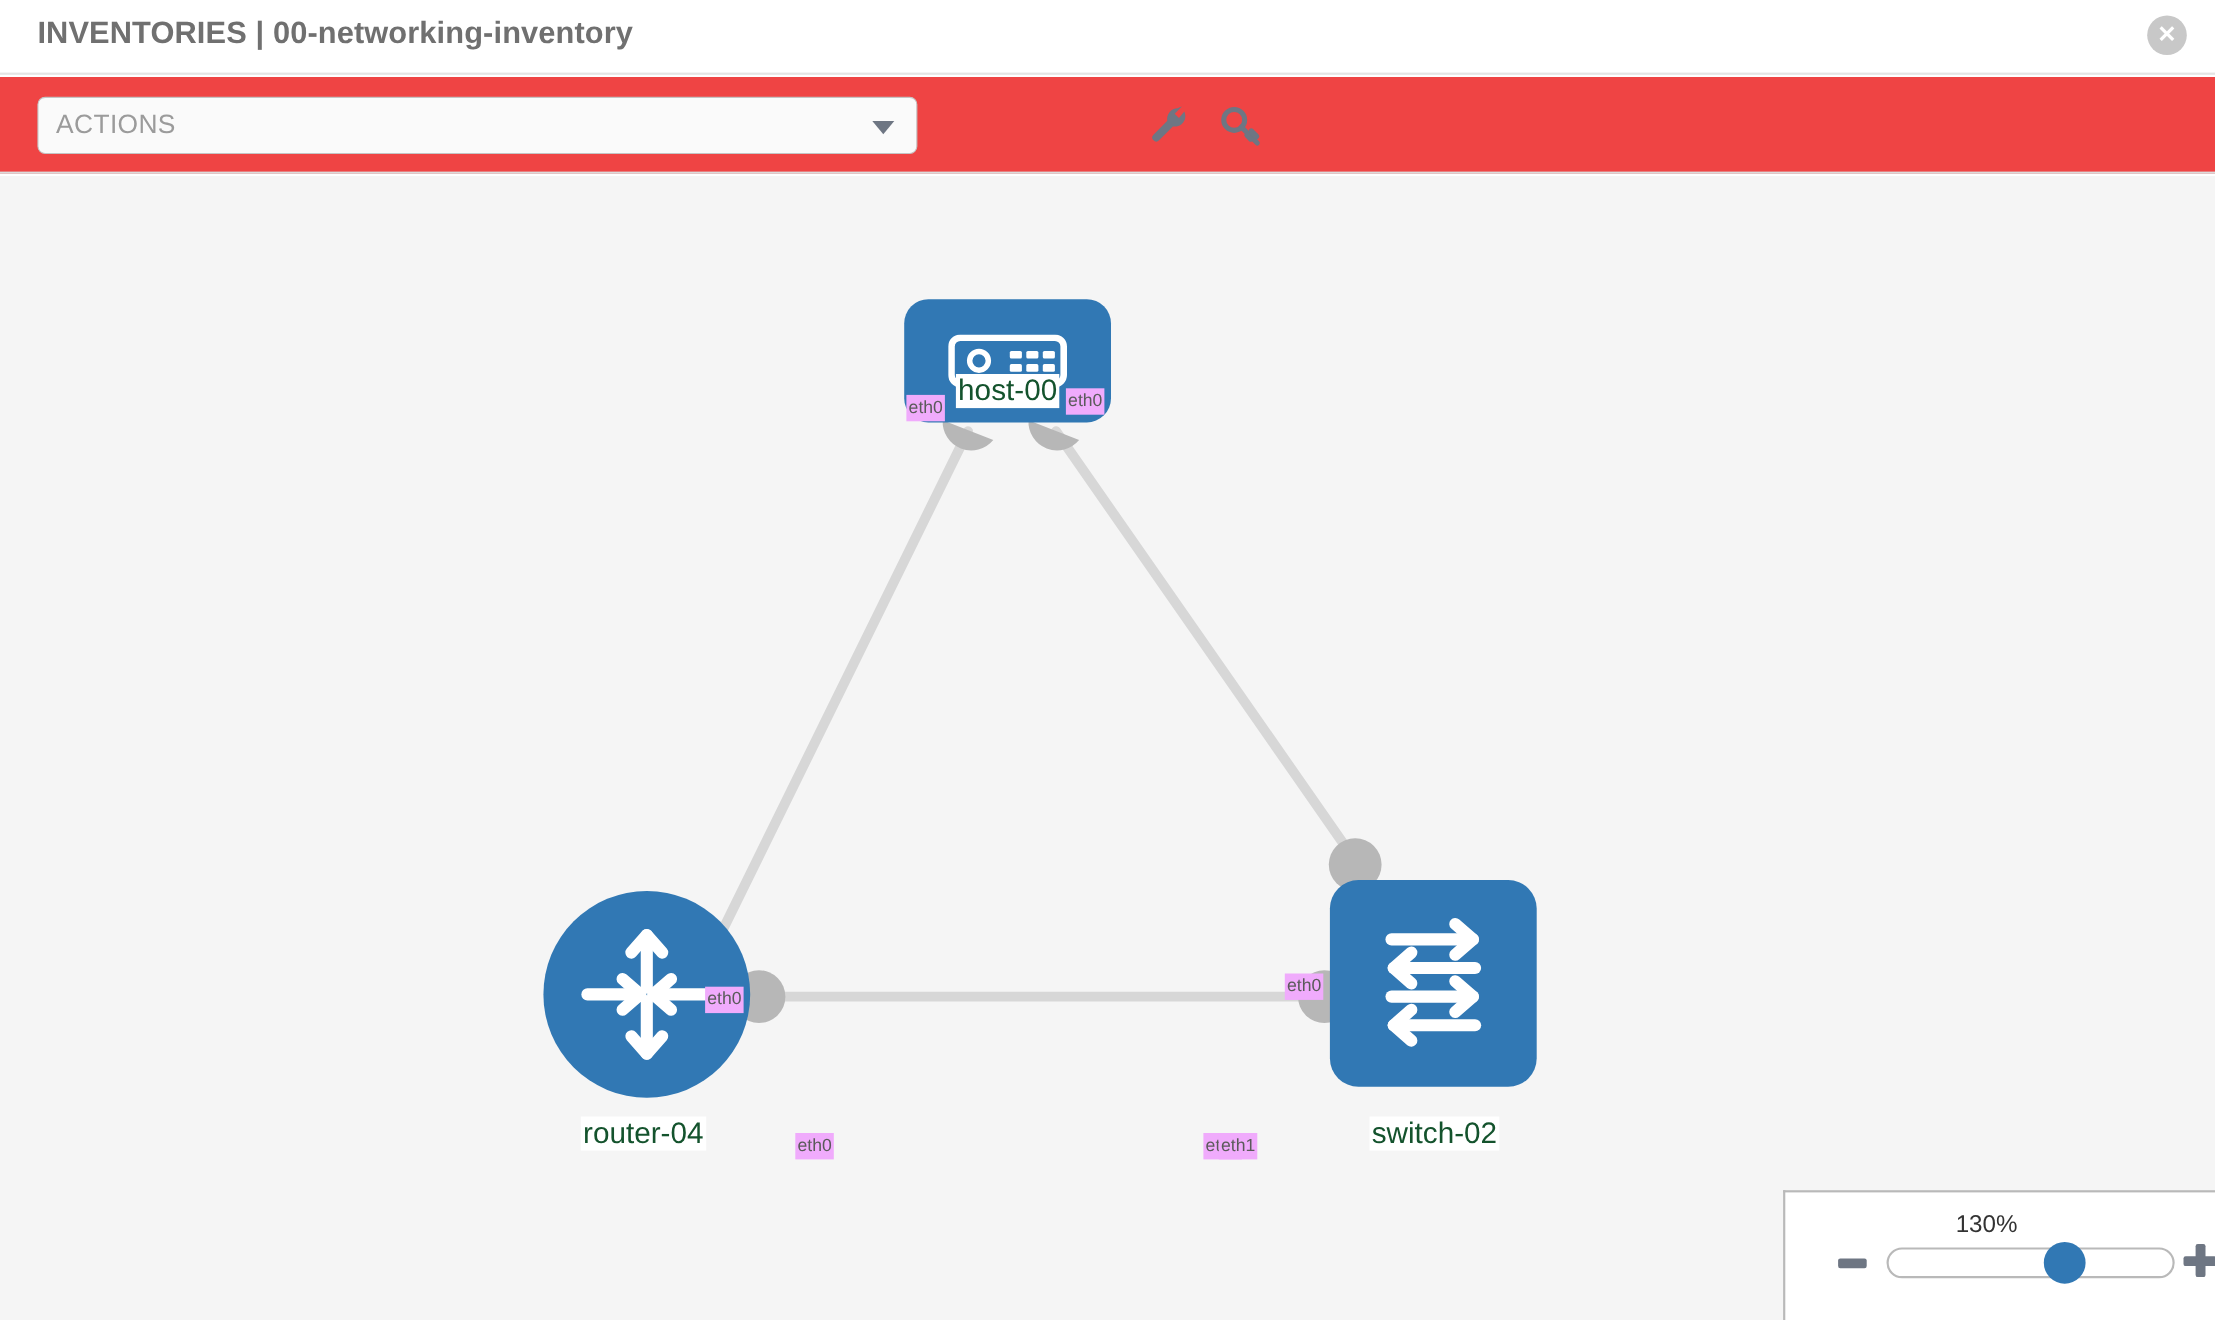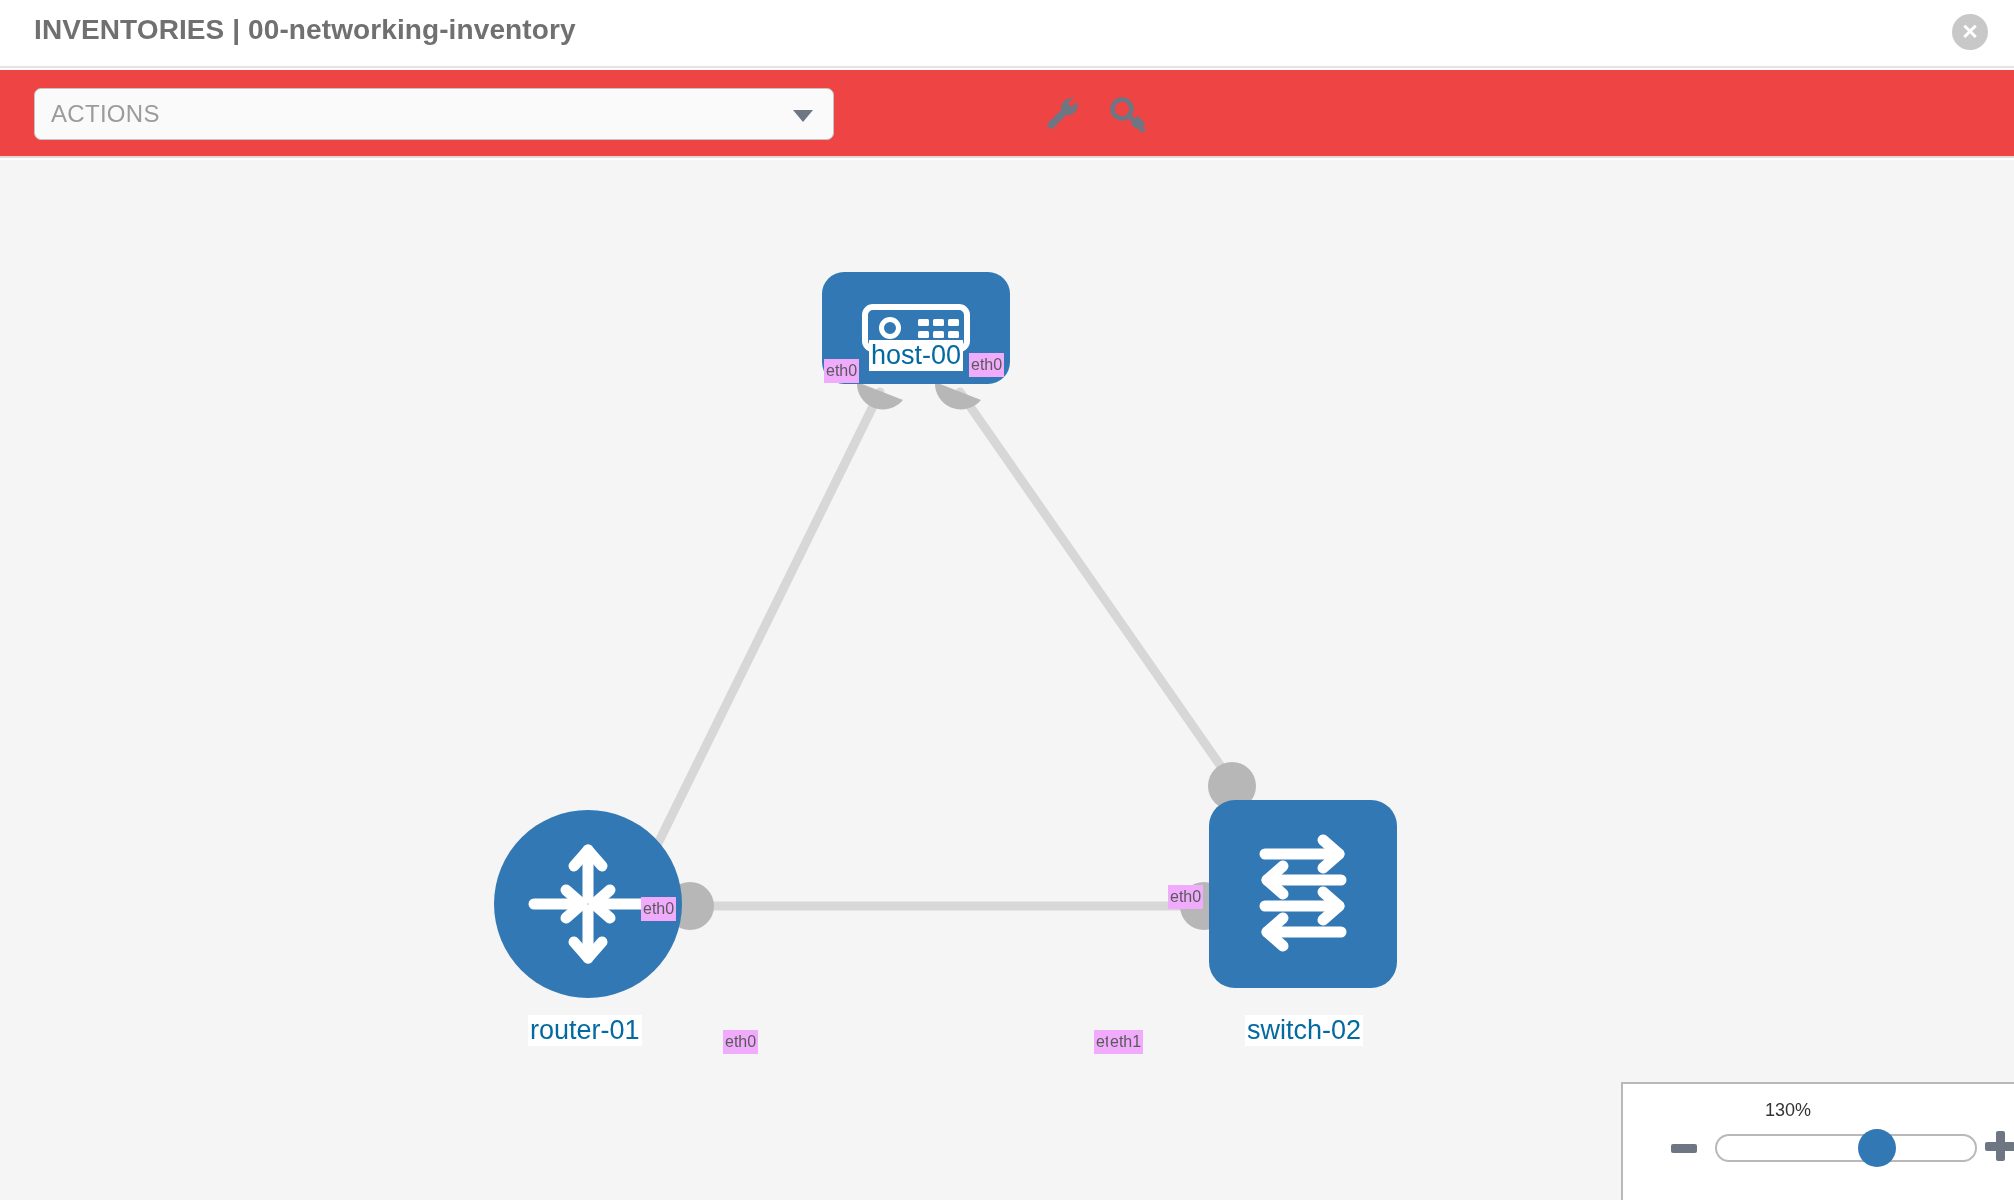--- a/index.html
+++ b/index.html
@@ -107,21 +107,21 @@
     left: 0; top: 160px;
     width: 2014px; height: 1040px;
     background: #f5f5f5;
     overflow: hidden;
   }
   #topology-svg { position: absolute; left: 0; top: 0; }
 
   .node-label {
     position: absolute;
     background: #ffffff;
-    color: #0369a1;
+    color: #14532d;
     font-size: 27px;
     line-height: 31px;
     white-space: nowrap;
     padding: 0 2px;
   }
   .iface-label {
     position: absolute;
     background: #f0abfc;
     color: #5a5a5a;
     font-size: 16px;
@@ -152,24 +152,24 @@
   #zoom-panel {
     position: absolute;
     left: 1621px; top: 1082px;
     width: 393px; height: 118px;
     background: #ffffff;
     border-top: 2px solid #b9b9b9;
     border-left: 2px solid #b9b9b9;
   }
   #zoom-level {
     position: absolute;
-    left: 0; top: 16px;
+    left: 18px; top: 16px;
     width: 330px;
     text-align: center;
-    font-size: 18px;
+    font-size: 22px;
     color: #333333;
   }
   #zoom-out-button {
     position: absolute;
     left: 48px; top: 60px;
     width: 26px; height: 9px;
     background: #6e7683;
     border-radius: 2px;
     cursor: pointer;
   }
@@ -318,21 +318,21 @@
             <path d="M22 72 H96"></path>
               <path d="M80 58 L96 72 L80 86"></path>
             <path d="M98 98 H24"></path>
               <path d="M40 84 L24 98 L40 112"></path>
           </g>
         </svg>
       </div>
     </div>
 
     <div class="node-label" style="left:869px; top:180px;">host-00</div>
-    <div class="node-label" style="left:528px; top:855px;">router-01</div>
+    <div class="node-label" style="left:528px; top:855px;">router-04</div>
     <div class="node-label" style="left:1245px; top:855px;">switch-02</div>
 
     <div class="iface-label" style="left:824px; top:199px;">eth0</div>
     <div class="iface-label" style="left:969px; top:193px;">eth0</div>
     <div class="iface-label" style="left:641px; top:737px;">eth0</div>
     <div class="iface-label" style="left:1168px; top:725px;">eth0</div>
     <div class="iface-label" style="left:723px; top:870px;">eth0</div>
     <div class="iface-label" style="left:1094px; top:870px;">eth0</div>
     <div class="iface-label" style="left:1108px; top:870px;">eth1</div>
   </div>

